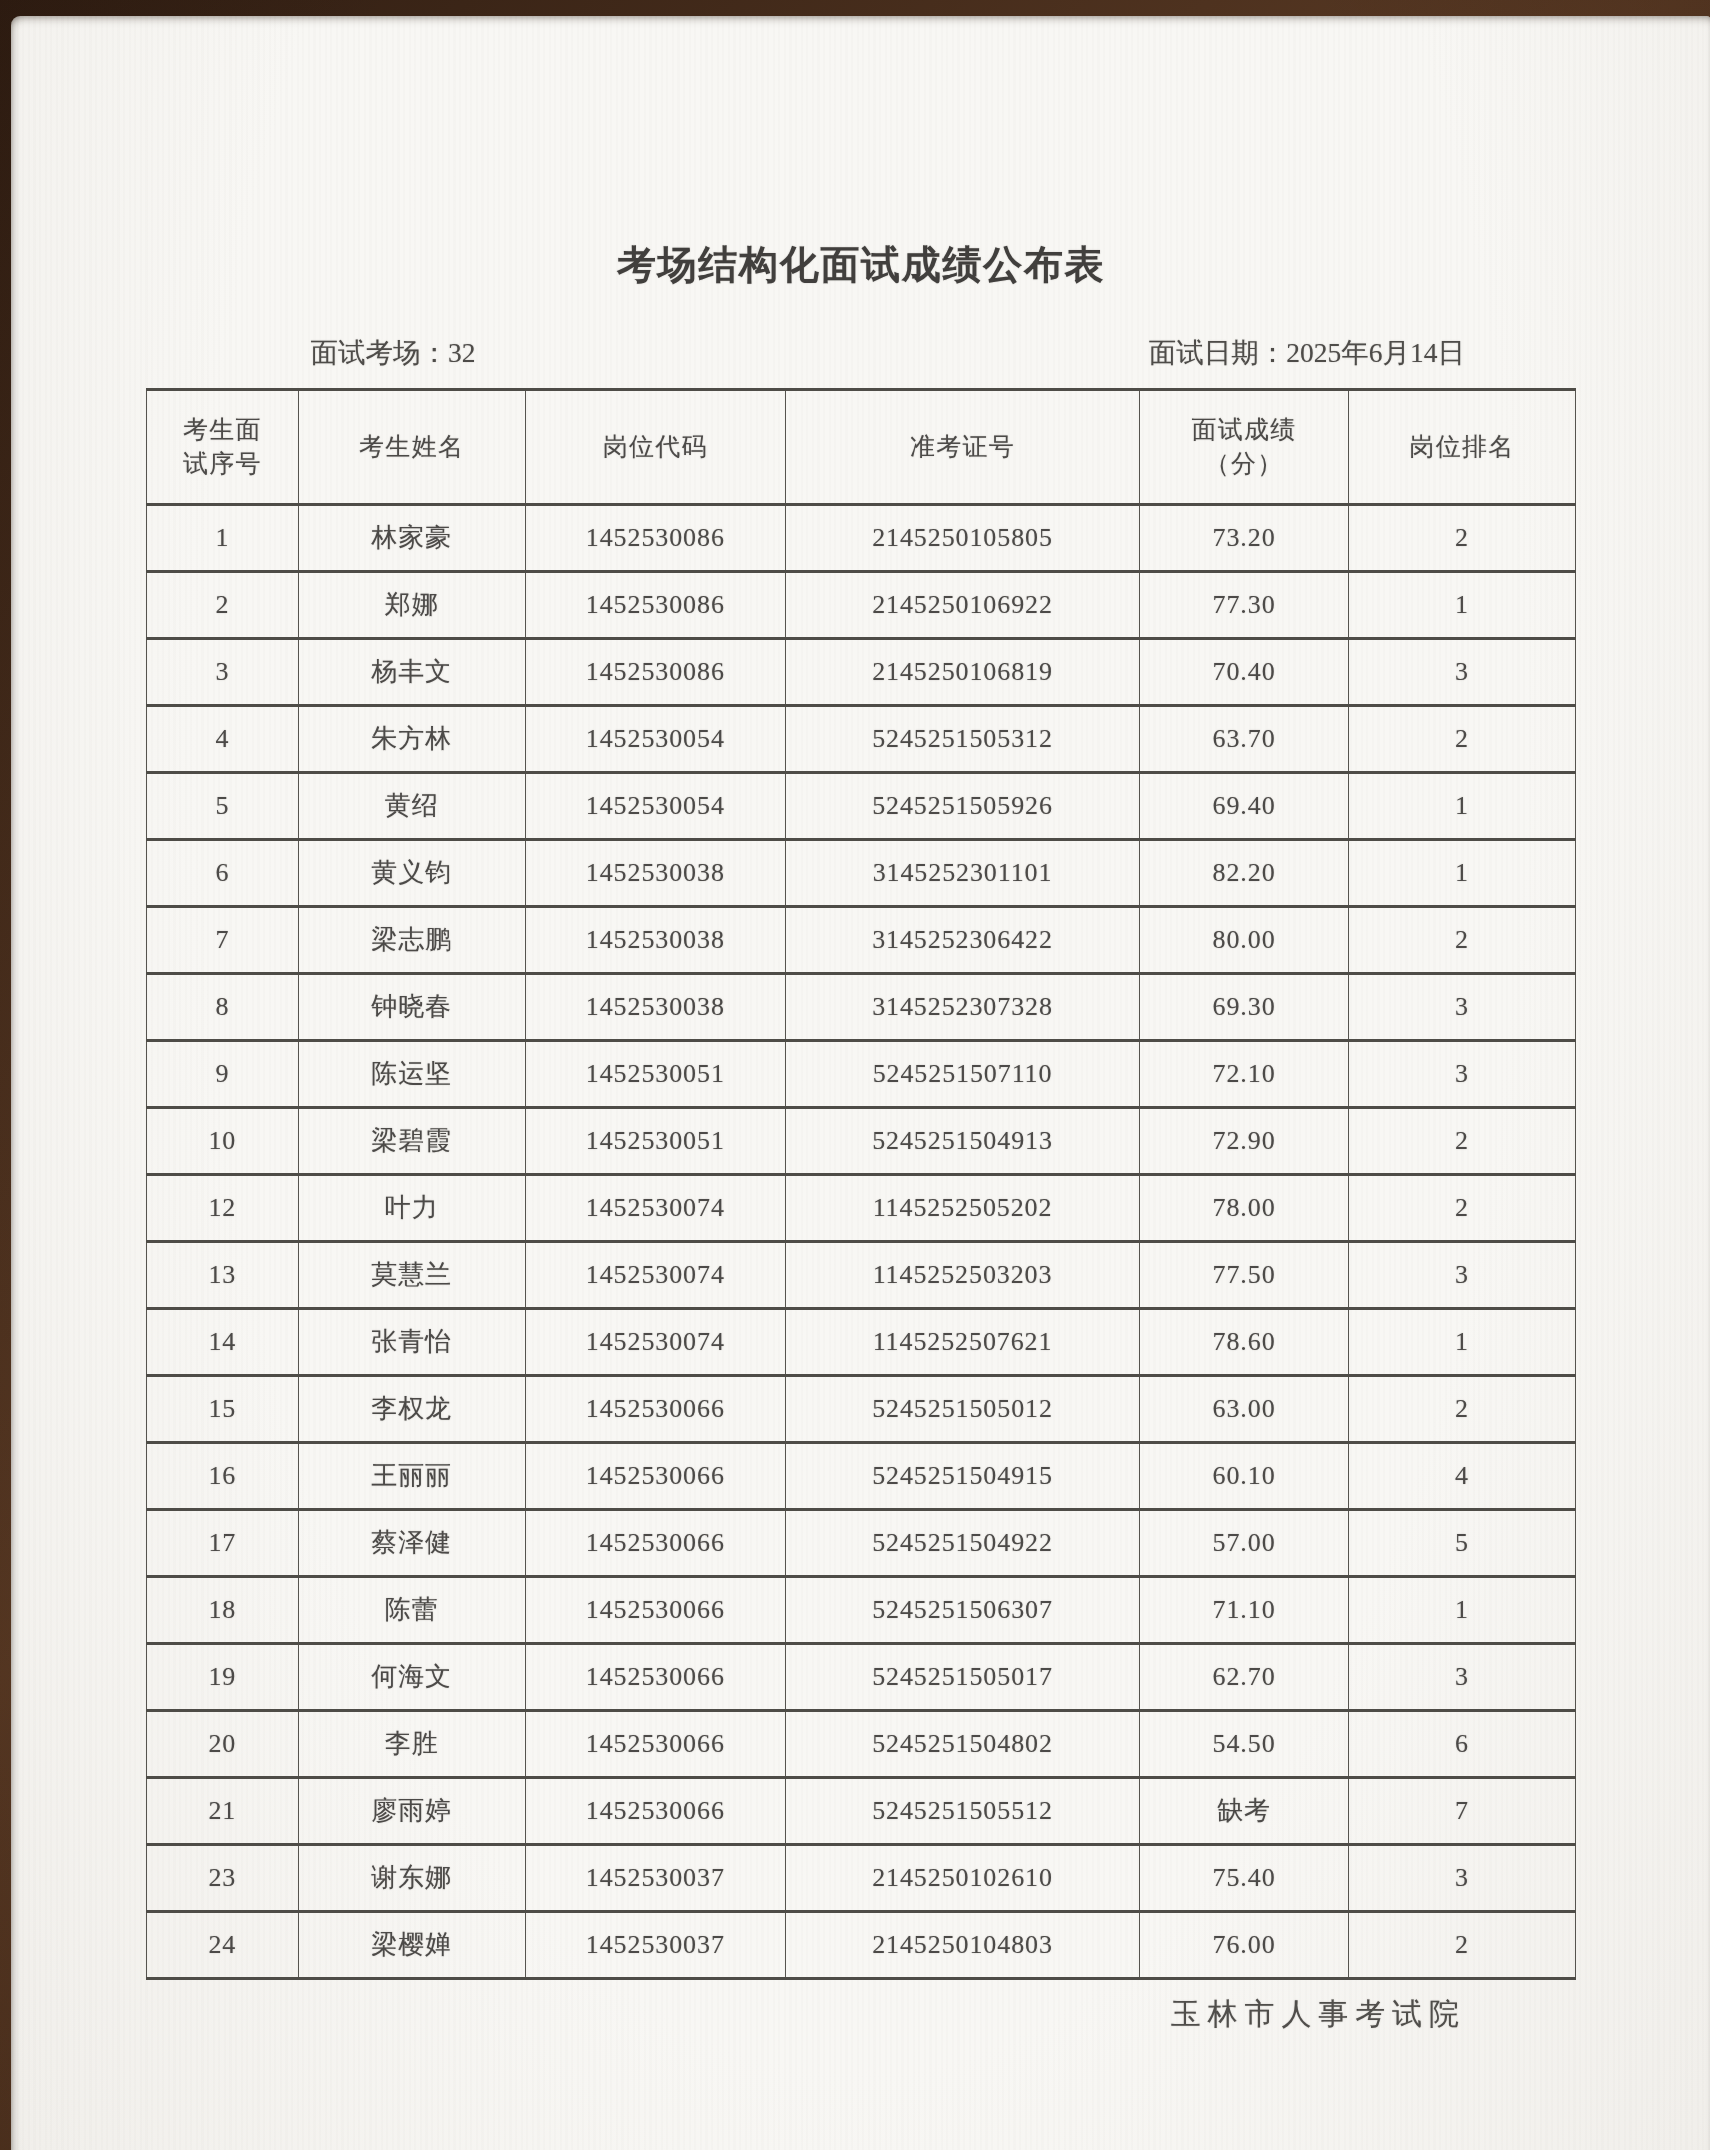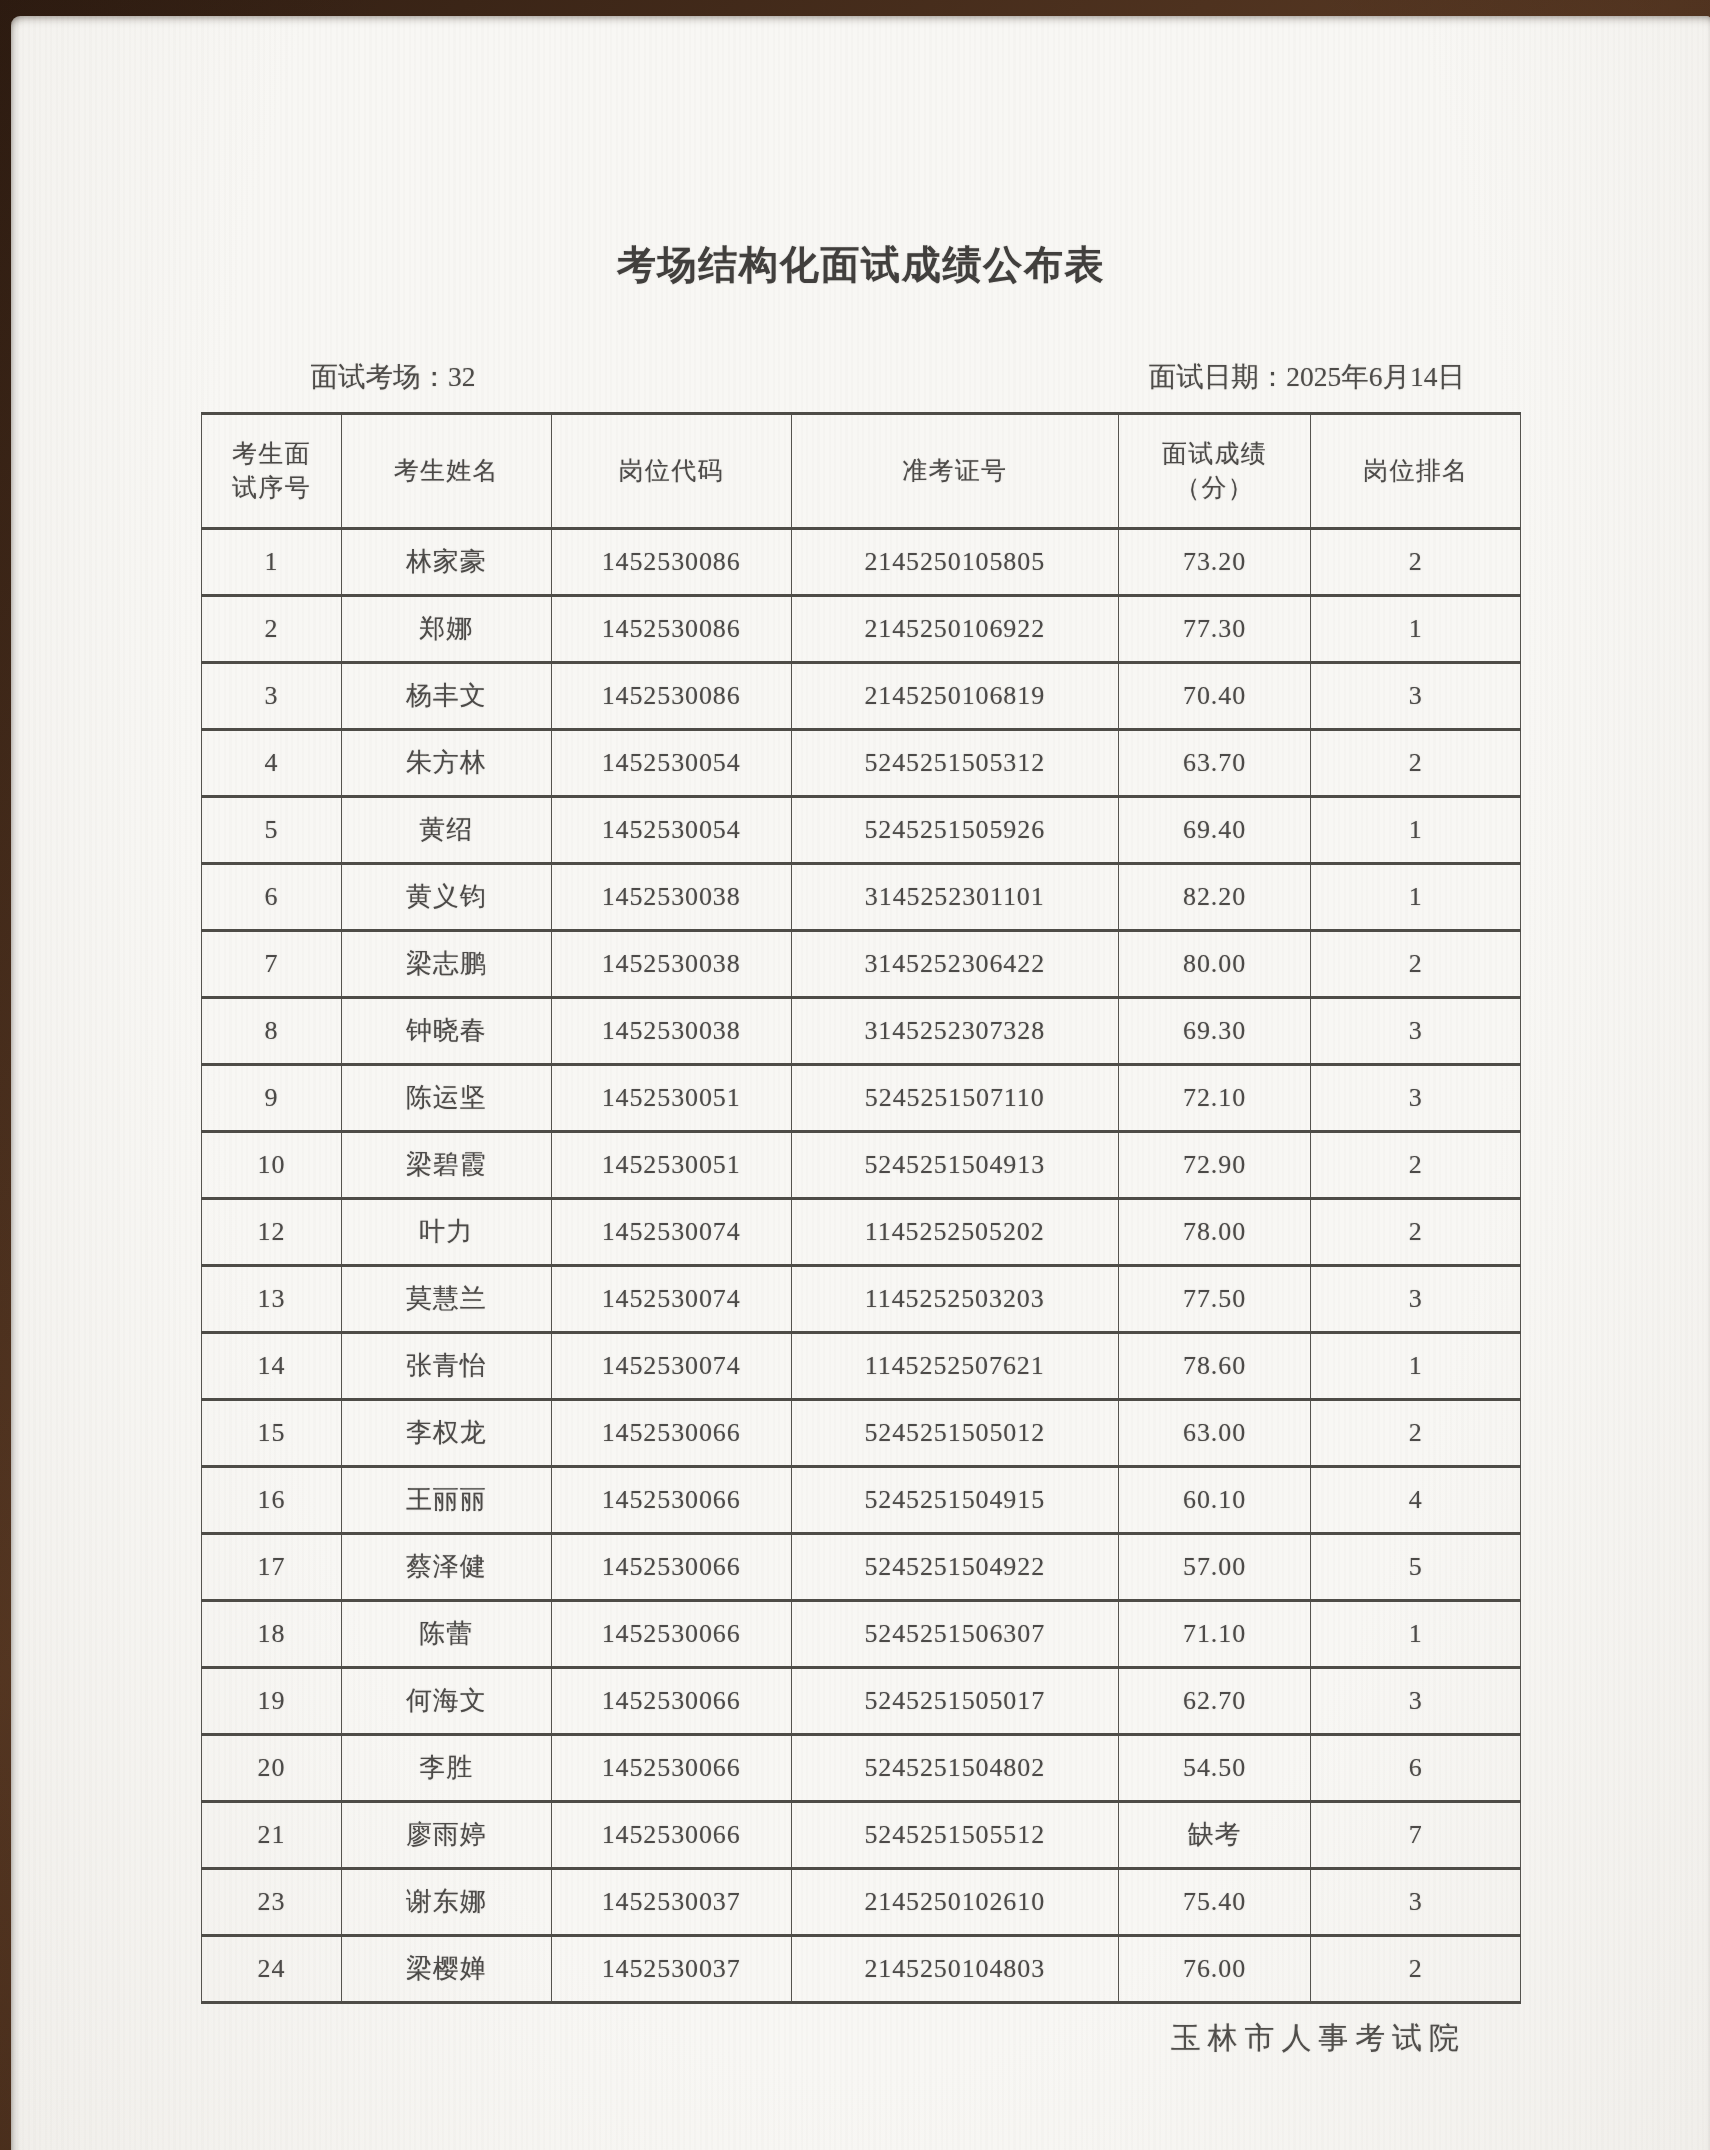--- a/index.html
+++ b/index.html
@@ -43,31 +43,31 @@
     width: 1213px;
     text-align: center;
     font-size: 39px;
     font-weight: 700;
     letter-spacing: 1.7px;
     color: #413f3d;
     line-height: 1;
   }
   .meta-row {
     width: 1213px;
-    margin: 75px auto 0 auto;
+    margin: 51px auto 0 auto;
     display: flex;
     justify-content: space-between;
     align-items: flex-end;
     font-size: 27.5px;
     color: #4e4c49;
   }
   .meta-left { padding-left: 56px; }
   .meta-right { padding-right: 2.6px; }
   table.score {
-    width: 1320px;
+    width: 1430px;
     margin: 16.3px auto 0 auto;
     border-collapse: collapse;
     table-layout: fixed;
     background: transparent;
     padding-left: 24px;
   }
   table.score th, table.score td {
     border-left: 1.3px solid #56544f;
     border-right: 1.3px solid #56544f;
     border-top: 3.4px solid #4e4c47;

